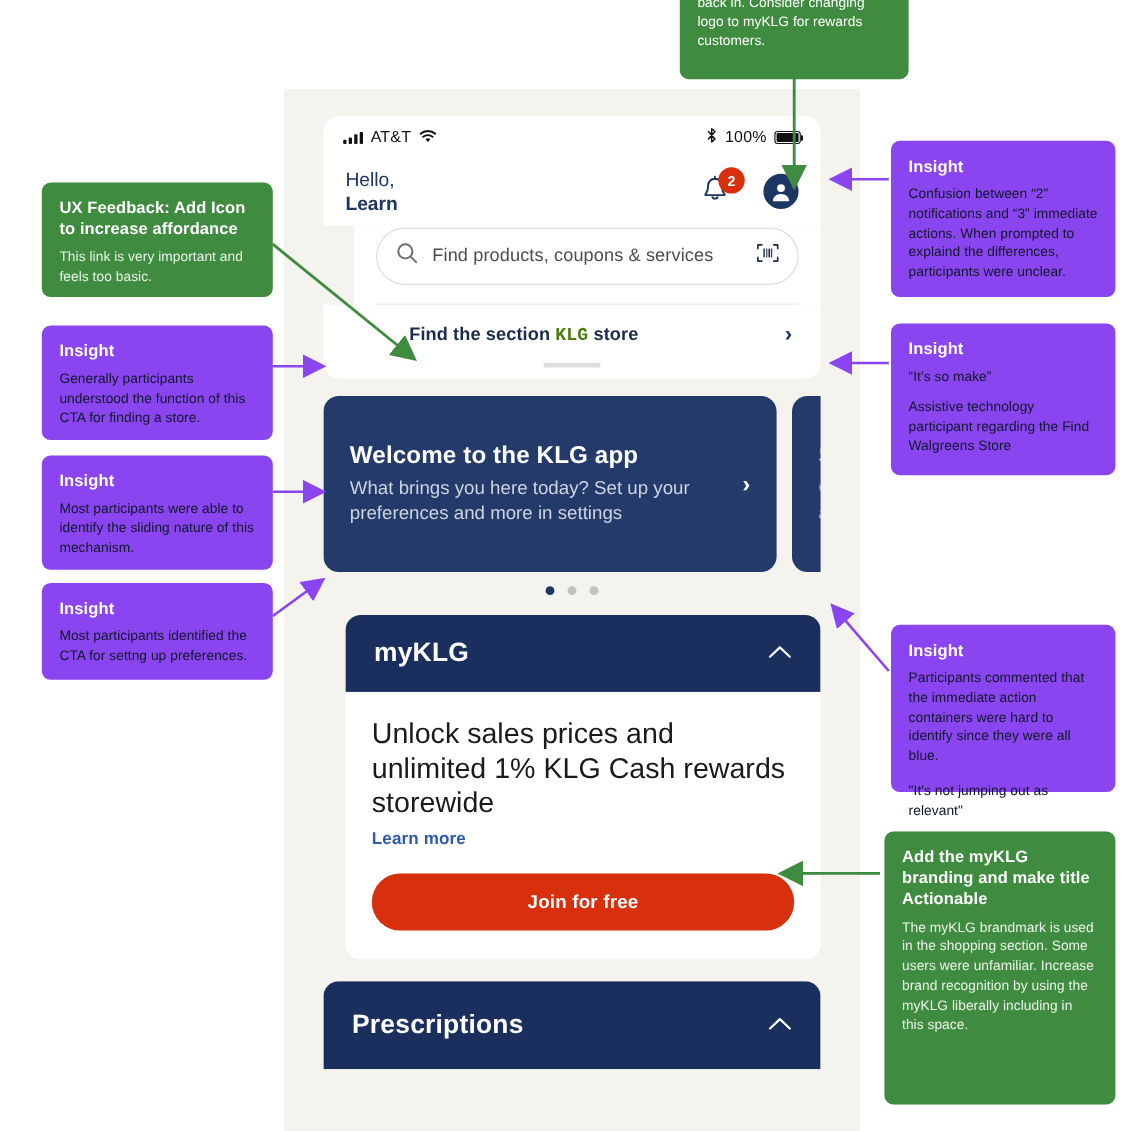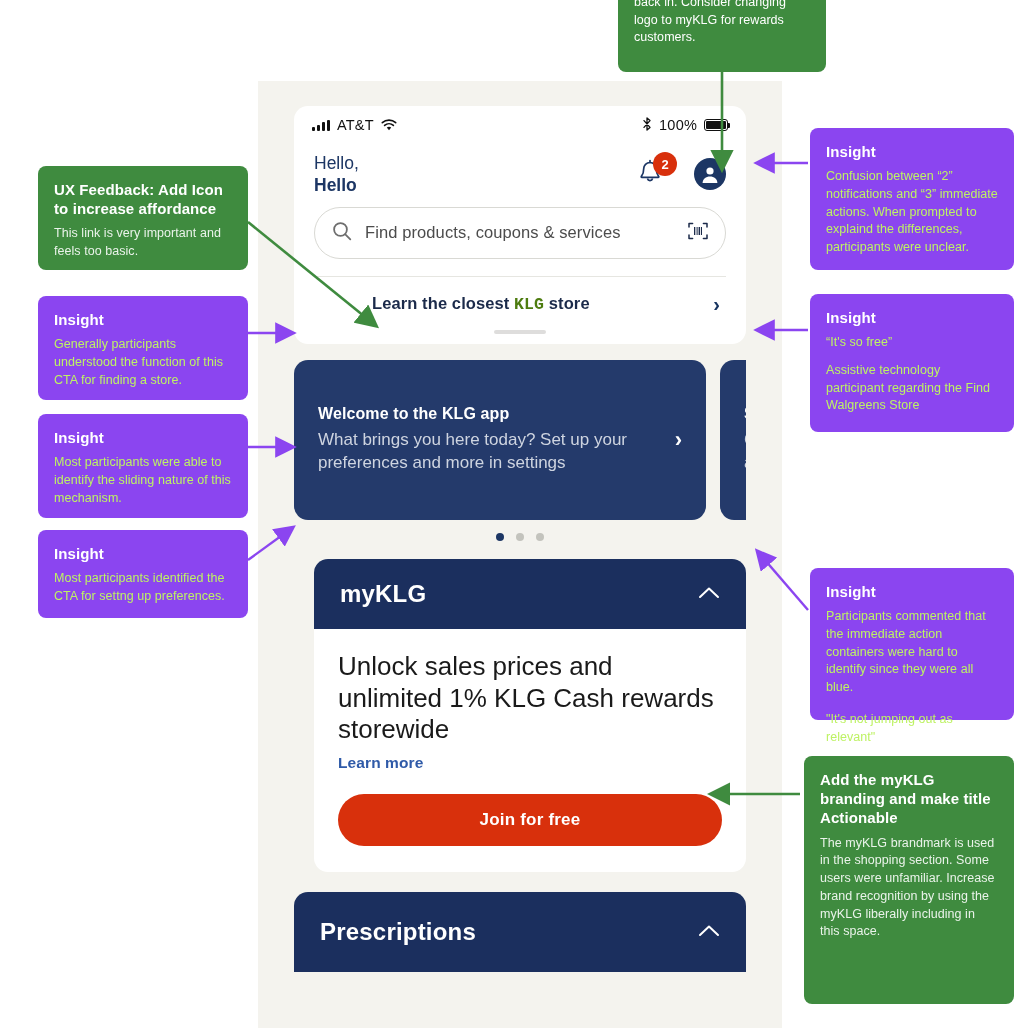--- a/index.html
+++ b/index.html
@@ -15,21 +15,21 @@
     position:absolute;border-radius:8px;box-sizing:border-box;
     padding:14px 16px 16px 16px;color:#fff;
   }
   .note.green{background:#3f8b3f;}
   .note.purple{background:#8b45f0;}
   .note-title{
     font-weight:bold;font-size:15px;line-height:1.28;margin:0 0 7px 0;
     letter-spacing:.1px;
   }
   .note-body{
-    font-size:12.5px;line-height:1.42;margin:0;color:#bef264;
+    font-size:12.5px;line-height:1.42;margin:0;color:#0f172a;
     letter-spacing:.05px;
   }
   .note.green .note-body{color:#eaf3ea;}
   .note-body + .note-body{margin-top:10px;}
   .note-plain{font-size:12.5px;line-height:1.42;margin:0;color:#fff;letter-spacing:.05px;}
 
   
   .connector{position:absolute;pointer-events:none;overflow:visible;}
 
   
@@ -107,21 +107,21 @@
 
   
   #carousel{margin-top:16px;position:relative;height:160px;overflow:hidden;}
   .cara-card{
     position:absolute;top:0;height:160px;border-radius:14px;
     background:#243a6b;color:#fff;box-sizing:border-box;
     padding:22px 24px;display:flex;align-items:center;justify-content:space-between;gap:12px;
   }
   #cara-card-0{left:0;width:412px;}
   #cara-card-1{left:426px;width:412px;}
-  .cara-title{font-size:16px;font-weight:bold;margin:0 0 6px 0;letter-spacing:.1px;}
+  .cara-title{font-size:22px;font-weight:bold;margin:0 0 6px 0;letter-spacing:.1px;}
   .cara-body{font-size:17px;line-height:1.32;color:#ced4e0;margin:0;}
   .cara-chev{font-size:22px;font-weight:bold;color:#fff;flex:0 0 auto;}
   .dots{display:flex;gap:12px;justify-content:center;margin-top:13px;}
   .dots i{width:8px;height:8px;border-radius:50%;background:#c3c3bd;display:block;}
   .dots i.on{background:#1c3664;}
 
   
   #myklg{margin-top:18px;border-radius:14px;overflow:hidden;background:#fff;margin-left:20px;}
   .sec-head{
     background:#1b2f5e;color:#fff;height:70px;box-sizing:border-box;
@@ -174,21 +174,21 @@
         <span class="pct">100%</span>
         <span class="batt">
             <span></span>
           </span>
       </div>
     </div>
 
     <div id="header-row" class="card" style="border-radius:0;">
       <div class="greeting">
         <span>Hello,</span>
-        <span class="g2">Hello</span>
+        <span class="g2">Learn</span>
       </div>
       <div class="header-icons">
         <div class="bell-wrap">
           <span>
             <svg width="32" height="32" viewBox="0 0 32 32">
                 <path d="M16 5.5c-3.6 0-6.3 2.8-6.3 6.3 0 5.2-1.6 6.6-2.4 7.6-.3.4 0 1 .5 1h16.4c.5 0 .8-.6.5-1-.8-1-2.4-2.4-2.4-7.6 0-3.5-2.7-6.3-6.3-6.3z" fill="none" stroke="#1c3664" stroke-width="1.7" stroke-linejoin="round"></path>
                 <path d="M13.4 21.6a2.7 2.7 0 0 0 5.2 0" fill="none" stroke="#1c3664" stroke-width="1.7"></path>
                 <path d="M16 5.5V3.6" stroke="#1c3664" stroke-width="1.7" stroke-linecap="round"></path>
               </svg>
           </span>
@@ -196,21 +196,21 @@
         </div>
         <div class="avatar">
           <svg width="22" height="22" viewBox="0 0 22 22">
               <circle cx="11" cy="8" r="3.6" fill="#fff"></circle>
               <path d="M3.6 20c0-4.1 3.3-6.6 7.4-6.6s7.4 2.5 7.4 6.6" fill="#fff"></path>
             </svg>
         </div>
       </div>
     </div>
 
-    <div id="search-row" class="card" style="border-radius:0;">
+    <div id="search-row" class="card" style="border-radius:0;margin-left:28px;">
       <div class="search-box">
         <span>
           <svg width="22" height="22" viewBox="0 0 22 22">
               <circle cx="9.5" cy="9.5" r="6.4" fill="none" stroke="#6e6e6e" stroke-width="1.8"></circle>
               <path d="M14.3 14.3l5 5" stroke="#6e6e6e" stroke-width="1.8" stroke-linecap="round"></path>
             </svg>
         </span>
         <span class="search-text">Find products, coupons &amp; services</span>
         <span>
           <svg width="22" height="20" viewBox="0 0 22 20">
@@ -222,21 +222,21 @@
                 <rect x="14" y="6" width="1" height="8"></rect>
               </g>
             </svg>
         </span>
       </div>
       <div class="divider"></div>
     </div>
 
     <div class="card" style="border-radius:0 0 14px 14px;padding-bottom:10px;">
       <div id="find-store">
-        <span class="find-store-text"><span>Learn the closest </span><span class="brand">KLG</span><span> store</span></span>
+        <span class="find-store-text"><span>Find the section </span><span class="brand">KLG</span><span> store</span></span>
         <span class="chev-right">›</span>
       </div>
       <div class="grabber"></div>
     </div>
 
     <div id="carousel">
       <div id="cara-card-0" class="cara-card">
         <div>
           <p class="cara-title">Welcome to the KLG app</p>
           <p class="cara-body">What brings you here today? Set up your preferences and more in settings</p>
@@ -340,21 +340,21 @@
   <p class="note-body">Most participants identified the CTA for settng up preferences.</p>
 </div>
 
 <div class="note purple" style="left:810px;top:128px;width:204px;height:142px;">
   <p class="note-title">Insight</p>
   <p class="note-body">Confusion between “2” notifications and “3” immediate actions. When prompted to explaind the differences, participants were unclear.</p>
 </div>
 
 <div class="note purple" style="left:810px;top:294px;width:204px;height:138px;">
   <p class="note-title">Insight</p>
-  <p class="note-body">“It's so free”</p>
+  <p class="note-body">“It's so make”</p>
   <p class="note-body">Assistive technology participant regarding the Find Walgreens Store</p>
 </div>
 
 <div class="note purple" style="left:810px;top:568px;width:204px;height:152px;">
   <p class="note-title">Insight</p>
   <p class="note-body">Participants commented that the immediate action containers were hard to identify since they were all blue.</p>
   <p class="note-body" style="margin-top:14px;">"It's not jumping out as relevant"</p>
 </div>
 
 <div class="note green" style="left:804px;top:756px;width:210px;height:248px;">

